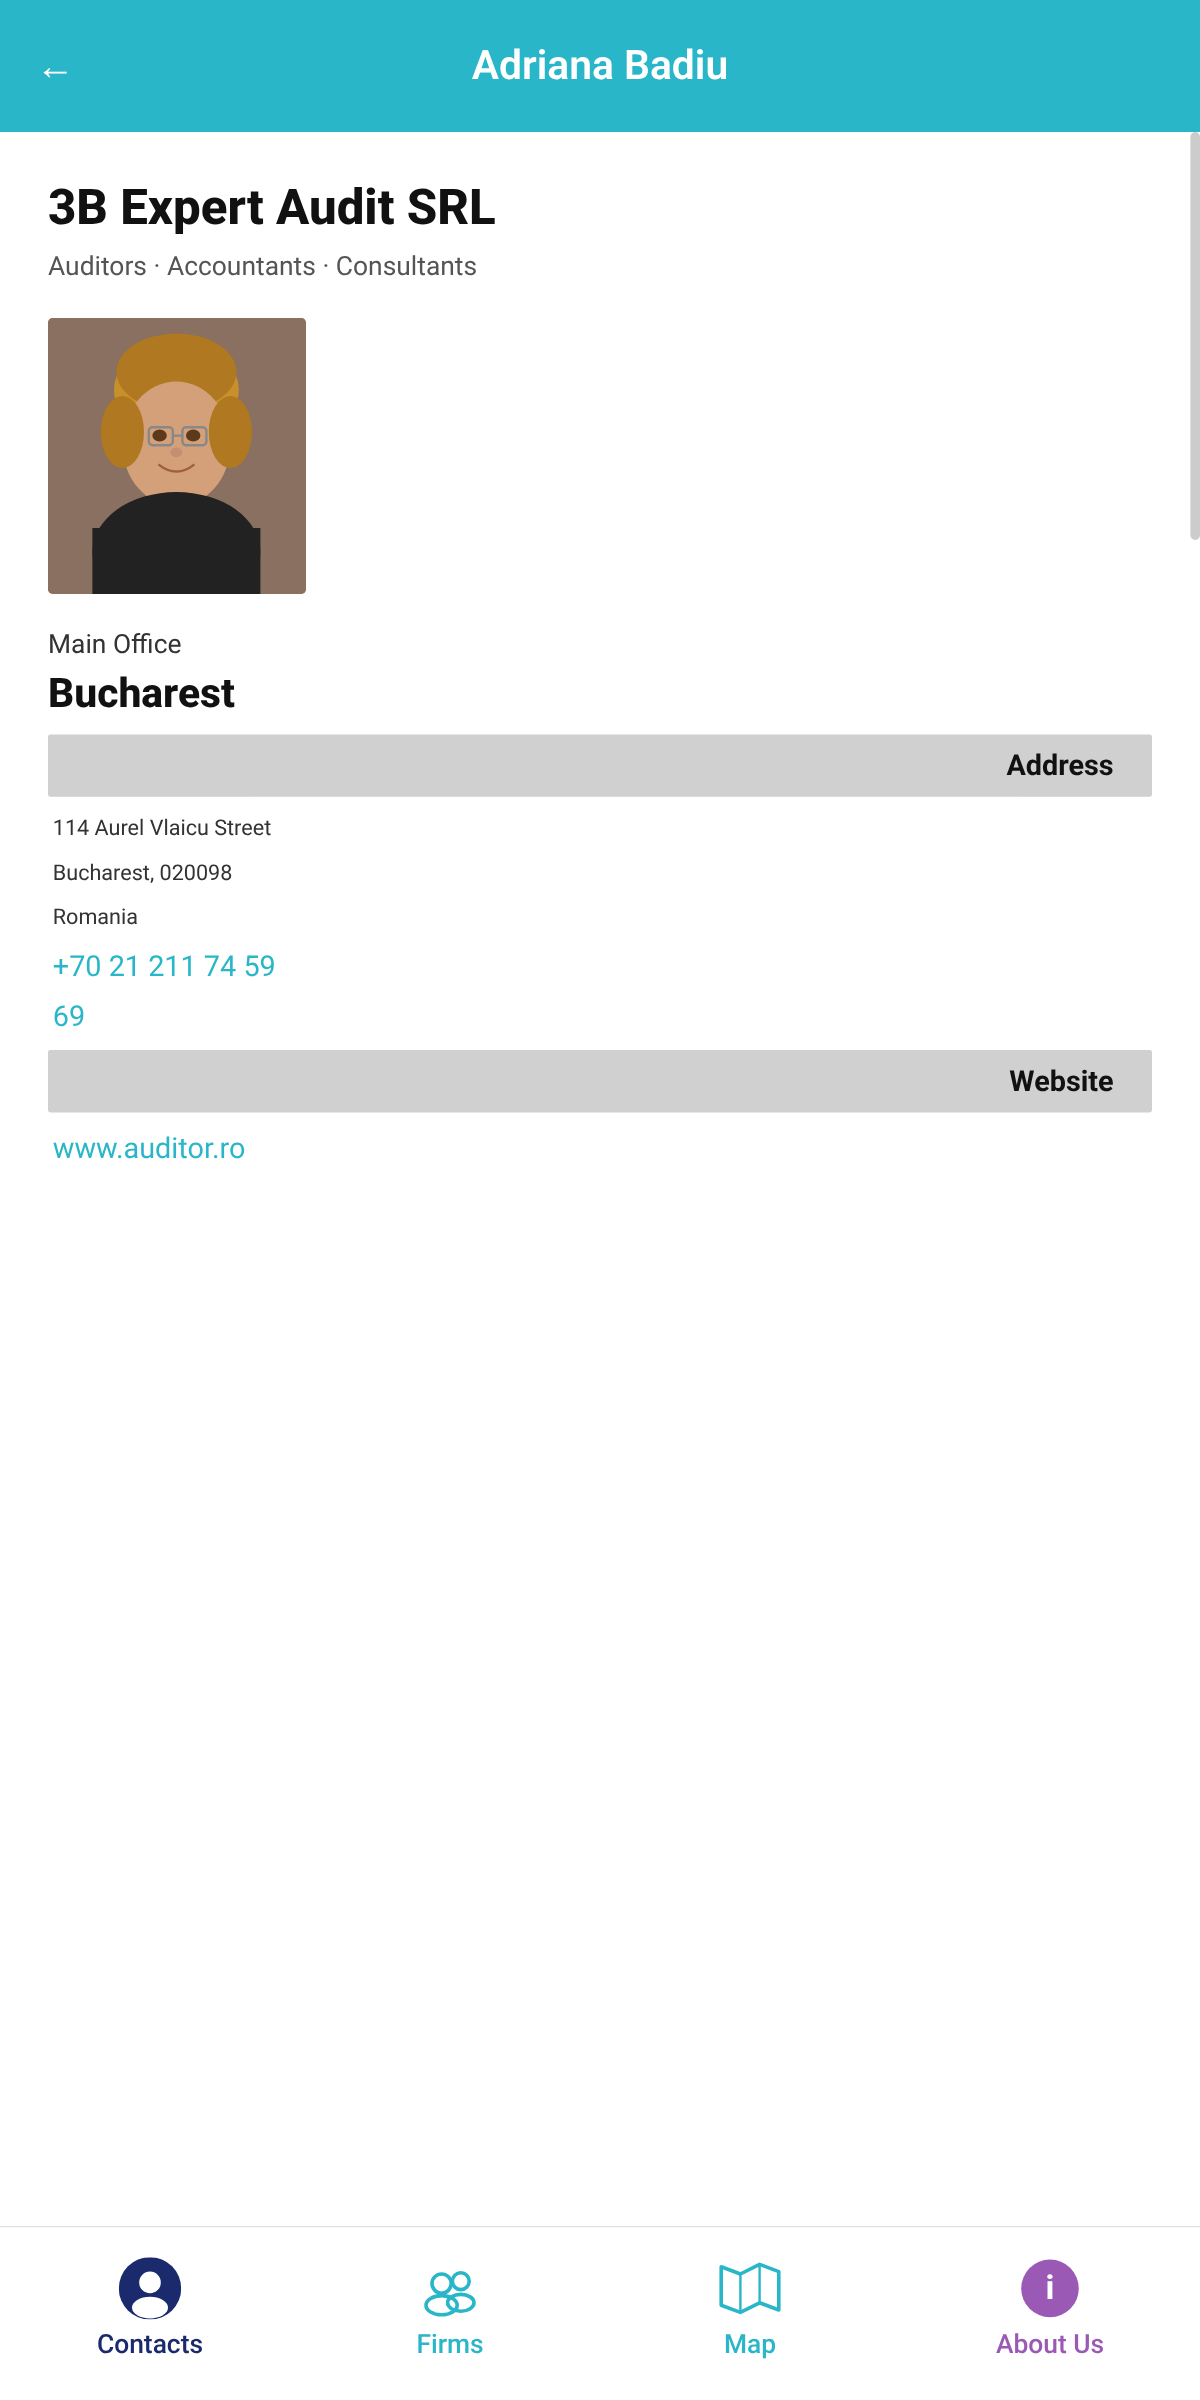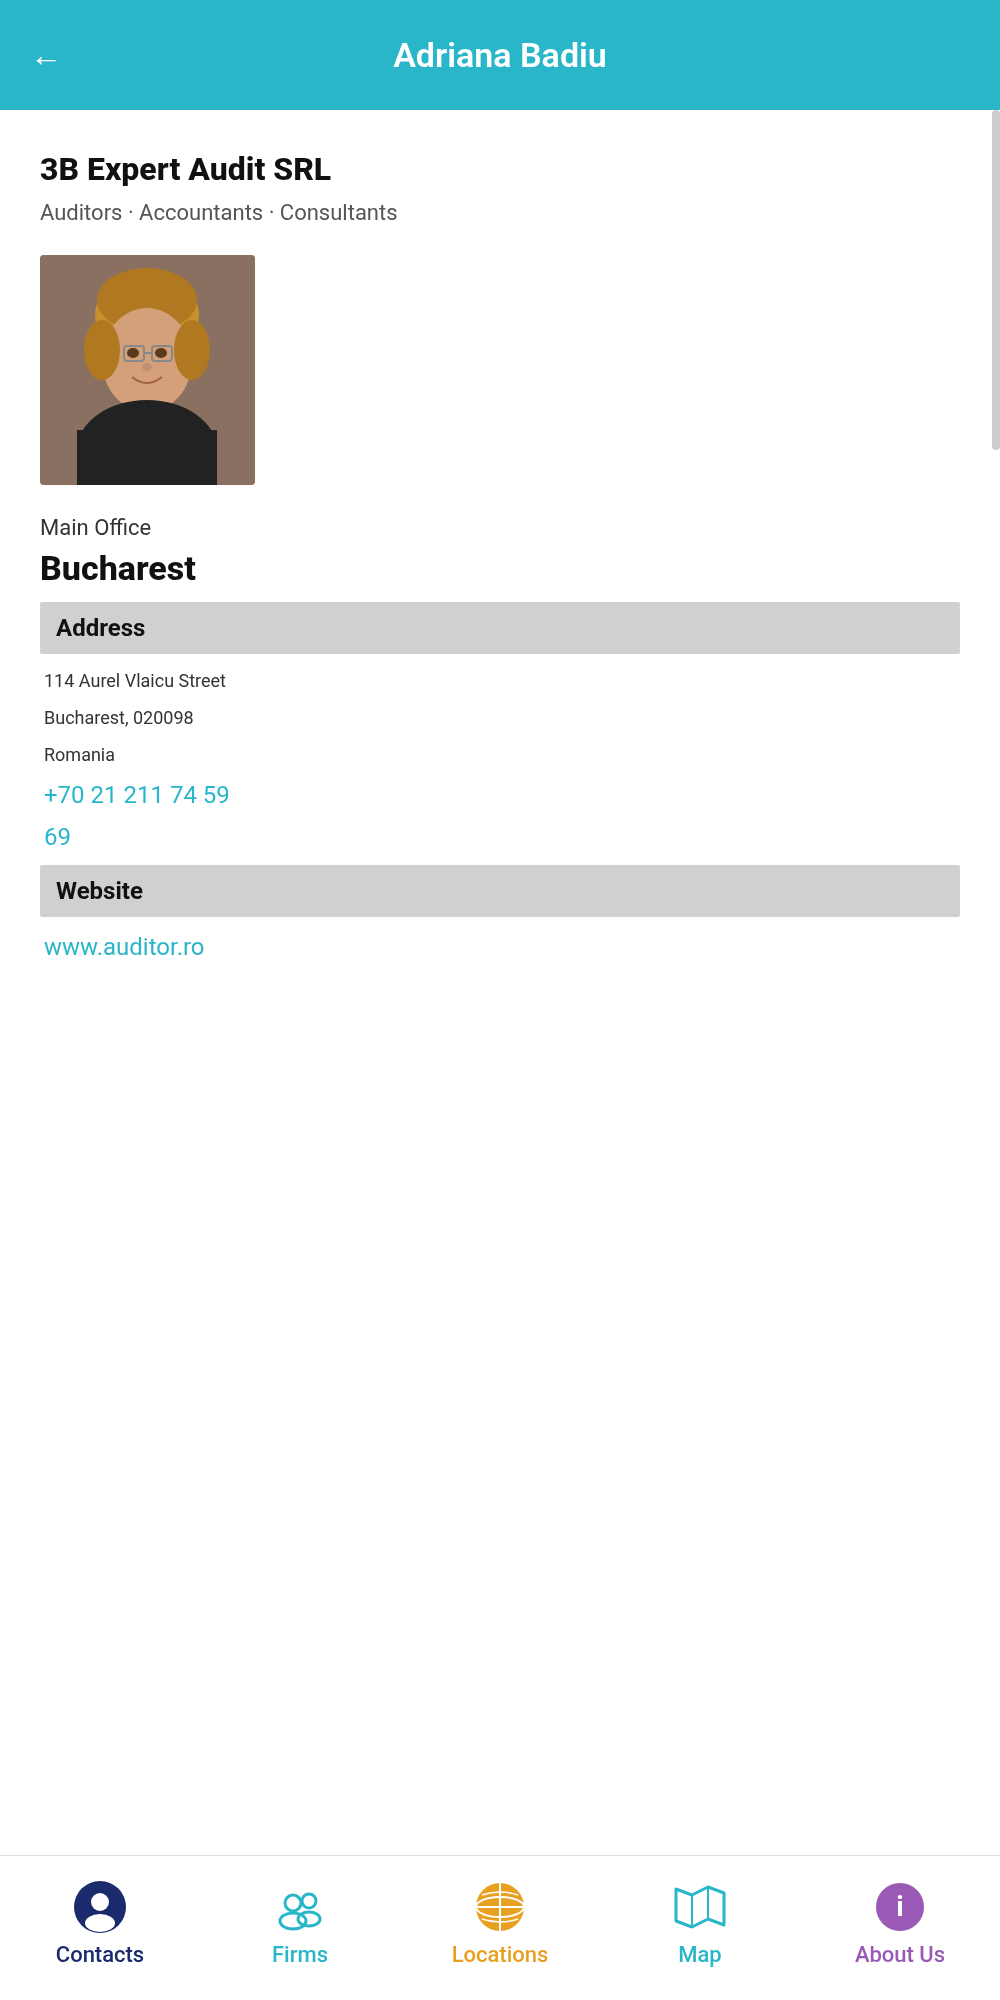--- a/index.html
+++ b/index.html
@@ -37,21 +37,21 @@
       left: 50%;
       transform: translateX(-50%);
     }
 
     
     .content {
       padding: 30px 40px 160px 40px;
     }
 
     .firm-name {
-      font-size: 32px;
+      font-size: 41px;
       font-weight: 800;
       color: #111;
       margin-bottom: 12px;
       margin-top: 10px;
     }
 
     .firm-tags {
       font-size: 22px;
       color: #555;
       margin-bottom: 30px;
@@ -83,26 +83,27 @@
 
     .city-name {
       font-size: 34px;
       font-weight: 800;
       color: #111;
       margin-bottom: 14px;
     }
 
     .section-header {
       background: #d0d0d0;
-      padding: 12px 16px;
+      padding: 12px 32px;
       font-size: 24px;
       font-weight: 700;
       color: #111;
       margin-bottom: 16px;
       border-radius: 2px;
+      text-align: right;
     }
 
     .section-content {
       padding: 0 4px;
       margin-bottom: 10px;
     }
 
     .address-line {
       font-size: 18px;
       color: #333;
@@ -268,33 +269,20 @@
       <svg width="52" height="52" viewBox="0 0 52 52" xmlns="http://www.w3.org/2000/svg">
         <circle cx="19" cy="22" r="8" fill="none" stroke="#29b6c8" stroke-width="3"></circle>
         <ellipse cx="19" cy="40" rx="13" ry="8" fill="none" stroke="#29b6c8" stroke-width="3"></ellipse>
         <circle cx="35" cy="20" r="7" fill="none" stroke="#29b6c8" stroke-width="3"></circle>
         <ellipse cx="35" cy="38" rx="11" ry="7" fill="none" stroke="#29b6c8" stroke-width="3"></ellipse>
       </svg>
     </div>
     <span class="nav-label firms">Firms</span>
   </div>
 
-  <div class="nav-item">
-    <div class="nav-icon">
-      <svg width="52" height="52" viewBox="0 0 52 52" xmlns="http://www.w3.org/2000/svg">
-        <circle cx="26" cy="26" r="24" fill="#e8a020"></circle>
-        <ellipse cx="26" cy="26" rx="24" ry="10" fill="none" stroke="#fff" stroke-width="2"></ellipse>
-        <line x1="2" y1="26" x2="50" y2="26" stroke="#fff" stroke-width="2"></line>
-        <line x1="26" y1="2" x2="26" y2="50" stroke="#fff" stroke-width="2"></line>
-        <path d="M8 14 Q26 8 44 14" stroke="#fff" stroke-width="1.5" fill="none"></path>
-        <path d="M8 38 Q26 44 44 38" stroke="#fff" stroke-width="1.5" fill="none"></path>
-      </svg>
-    </div>
-    <span class="nav-label locations">Locations</span>
-  </div>
 
   <div class="nav-item">
     <div class="nav-icon">
       <svg width="52" height="52" viewBox="0 0 52 52" xmlns="http://www.w3.org/2000/svg">
         <polygon points="2,8 18,14 34,6 50,12 50,44 34,38 18,46 2,40" fill="none" stroke="#29b6c8" stroke-width="3" stroke-linejoin="round"></polygon>
         <line x1="18" y1="14" x2="18" y2="46" stroke="#29b6c8" stroke-width="2"></line>
         <line x1="34" y1="6" x2="34" y2="38" stroke="#29b6c8" stroke-width="2"></line>
       </svg>
     </div>
     <span class="nav-label map">Map</span>

